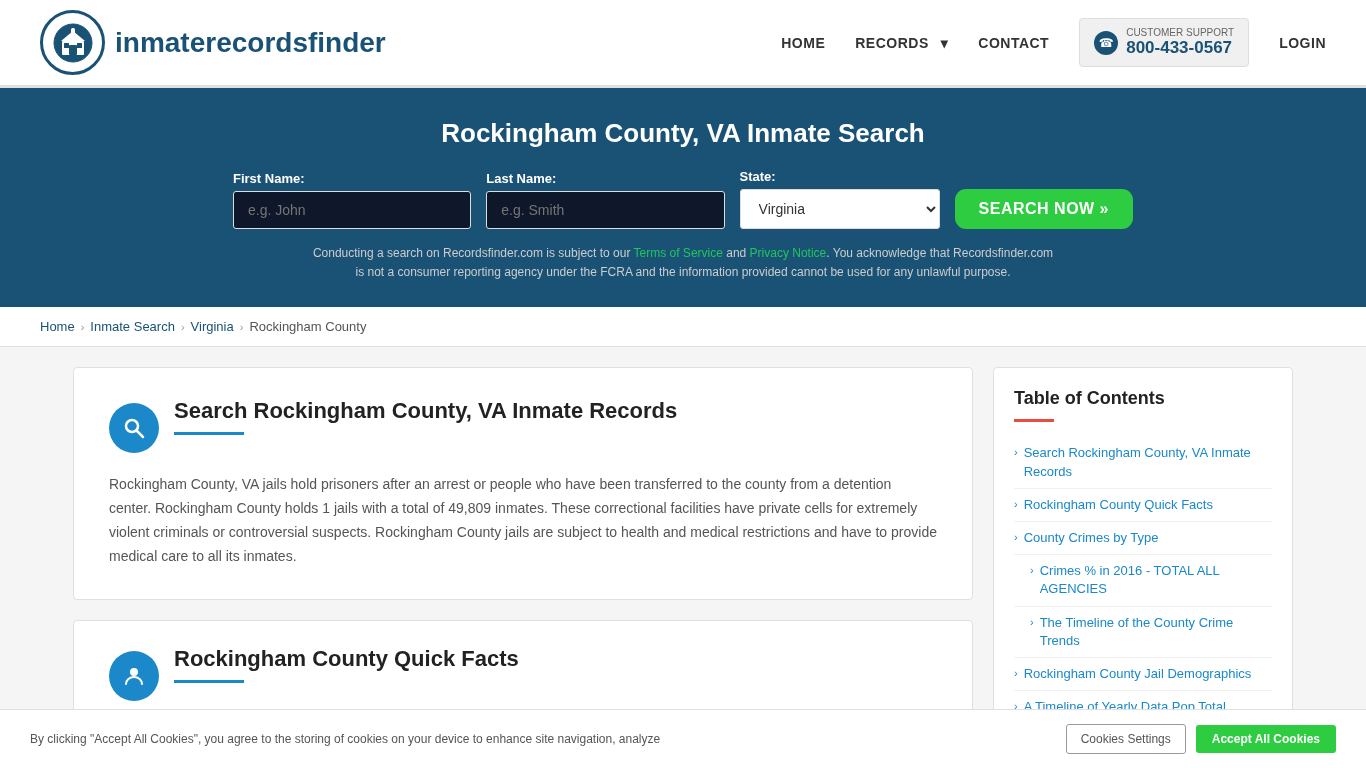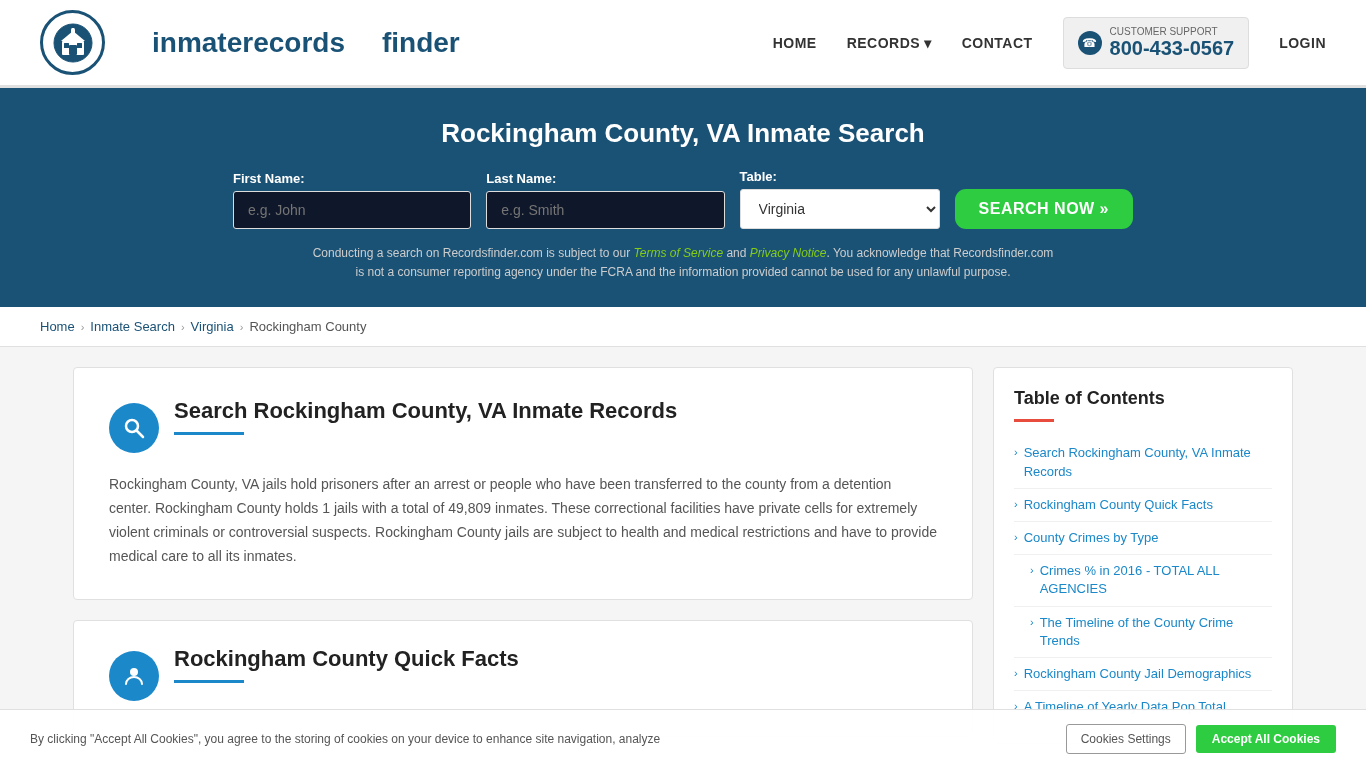--- a/index.html
+++ b/index.html
@@ -31,39 +31,38 @@
       overflow: hidden;
     }
     .logo-text {
       font-size: 28px;
       color: #333;
       font-weight: 300;
     }
     .logo-text span {
       color: #1a5276;
       font-weight: 700;
-      margin-left: 37px;
     }
     .nav-area {
       display: flex;
       align-items: center;
       gap: 30px;
     }
     .nav-item {
       font-size: 14px;
       font-weight: 700;
       color: #333;
       text-decoration: none;
       letter-spacing: 0.5px;
       cursor: pointer;
     }
     .nav-records {
       display: flex;
       align-items: center;
-      gap: 4px;
+      gap: 12px;
     }
     .support-box {
       background: #f0f0f0;
       border: 1px solid #ddd;
       border-radius: 4px;
       padding: 8px 14px;
       display: flex;
       align-items: center;
       gap: 8px;
     }
@@ -72,21 +71,21 @@
       height: 24px;
       background: #1a5276;
       border-radius: 50%;
       display: flex;
       align-items: center;
       justify-content: center;
       color: white;
       font-size: 12px;
     }
     .support-text { font-size: 10px; color: #666; text-transform: uppercase; }
-    .support-number { font-size: 20px; font-weight: 700; color: #1a5276; }
+    .support-number { font-size: 17px; font-weight: 700; color: #1a5276; }
     .login-btn {
       font-size: 14px;
       font-weight: 700;
       color: #333;
       cursor: pointer;
     }
 
     
     .hero {
       background: #1a5276;
@@ -150,21 +149,21 @@
       white-space: nowrap;
       letter-spacing: 0.5px;
     }
     .disclaimer {
       color: #ccc;
       font-size: 12px;
       max-width: 750px;
       margin: 0 auto;
       line-height: 1.6;
     }
-    .disclaimer a { color: #84cc16; font-style: italic; }
+    .disclaimer a { color: #22c55e; }
 
     
     .breadcrumb {
       background: #fff;
       padding: 12px 40px;
       border-bottom: 1px solid #e0e0e0;
       display: flex;
       align-items: center;
       gap: 6px;
       font-size: 13px;
@@ -378,21 +377,21 @@
   <div class="search-form">
     <div class="form-group">
       <label>First Name:</label>
       <input type="text" placeholder="e.g. John" style="">
     </div>
     <div class="form-group">
       <label>Last Name:</label>
       <input type="text" placeholder="e.g. Smith" style="">
     </div>
     <div class="form-group" style="max-width:200px;">
-      <label>Table:</label>
+      <label>State:</label>
       <select>
         <option>Virginia</option>
       </select>
     </div>
     <button class="search-btn">SEARCH NOW »</button>
   </div>
   <p class="disclaimer">
     Conducting a search on Recordsfinder.com is subject to our <a>Terms of Service</a> and <a>Privacy Notice</a>. You acknowledge that Recordsfinder.com is not a consumer reporting agency under the FCRA and the information provided cannot be used for any unlawful purpose.
   </p>
 </section>

